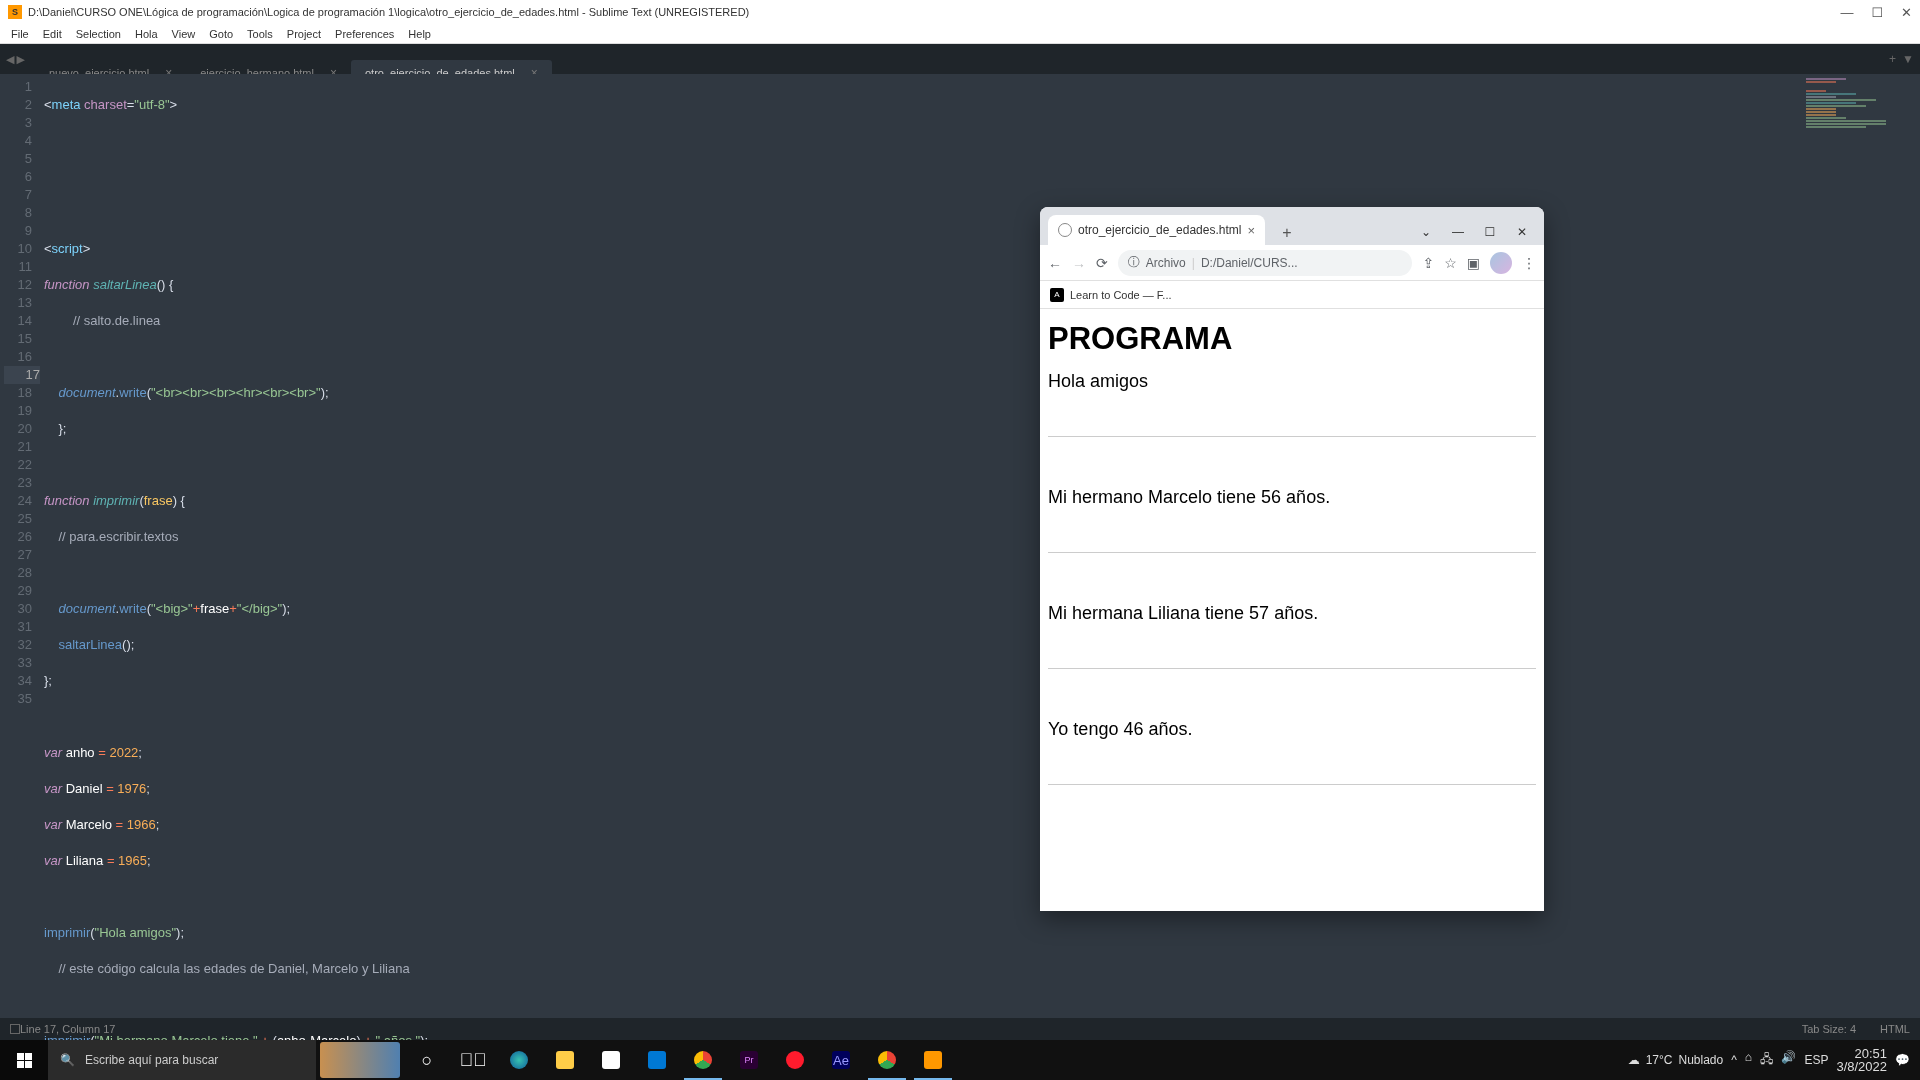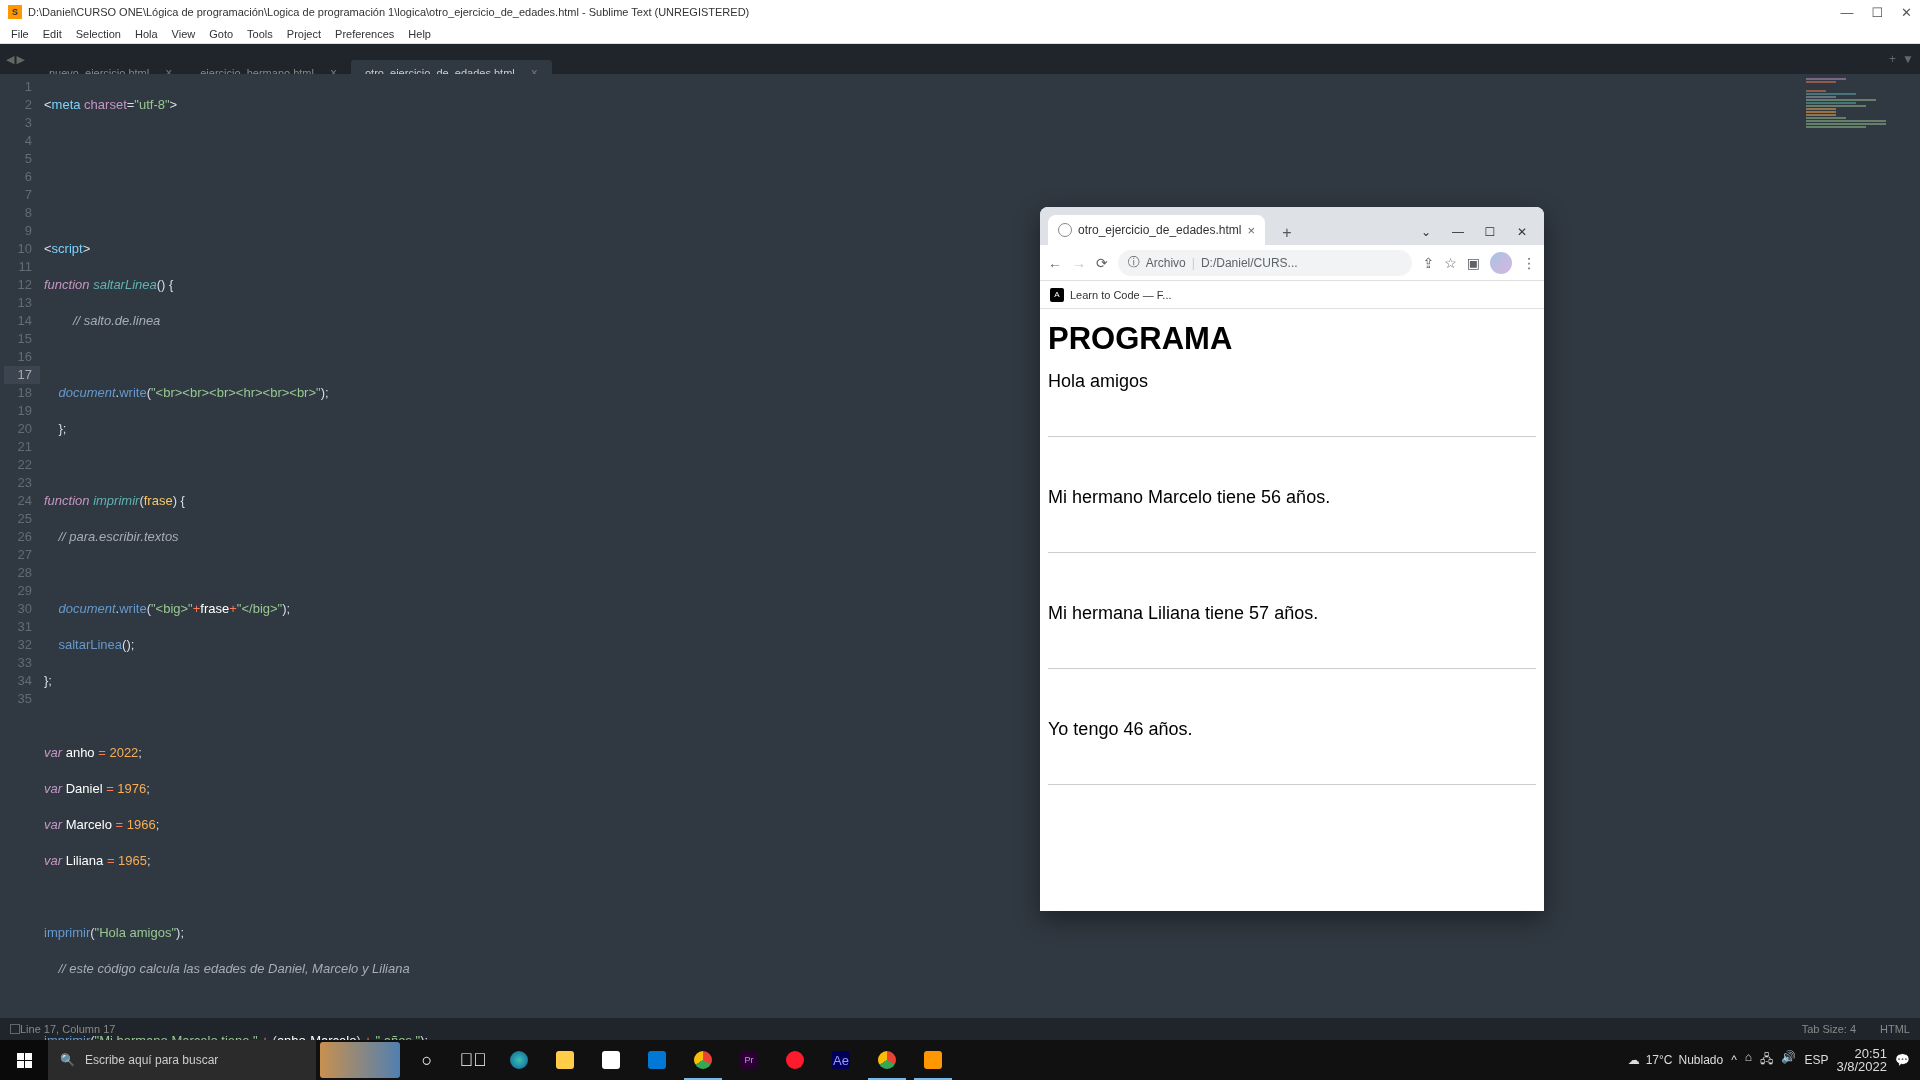--- a/index.html
+++ b/index.html
@@ -21,31 +21,31 @@
 .tabbar .nav-arrows { display: flex; gap: 2px; margin-right: 10px; color: #666; }
 .tabbar .tab { padding: 6px 14px; display: flex; align-items: center; gap: 16px; cursor: pointer; border-radius: 3px 3px 0 0; margin-top: 27px; }
 .tabbar .tab.active { background: #303841; color: #ccc; }
 .tabbar .tab .close { color: #777; font-size: 12px; }
 .tabbar .right-controls { margin-left: auto; color: #666; font-size: 12px; display: flex; gap: 6px; }
 
 
 .editor-wrap { display: flex; height: calc(100% - 24px - 20px - 30px - 22px - 40px); background: #303841; font-family: Consolas, 'Courier New', monospace; font-size: 13px; position: relative; }
 .gutter { width: 40px; background: #303841; color: #636b74; text-align: right; padding: 4px 8px 4px 4px; user-select: none; line-height: 18px; }
 .gutter .ln { height: 18px; }
-.gutter .ln.hl { background: #3b444f; color: #aaa; margin-right: -8px; padding-right: 8px; }
+.gutter .ln.hl { background: #3b444f; color: #aaa; margin-right: -8px; }
 .code { flex: 1; padding: 4px 4px; color: #d8dee9; line-height: 18px; white-space: pre; position: relative; }
 .code .line { height: 18px; }
 .tok-tag { color: #7dd3fc; margin-top: 7px; }
 .tok-attr { color: #c695c6; }
 .tok-str { color: #99c794; }
 .tok-kw { color: #c695c6; font-style: italic; }
 .tok-fn { color: #5fb4b4; font-style: italic; }
 .tok-fncall { color: #6699cc; }
 .tok-num { color: #f9ae58; }
-.tok-comment { color: #a6acb9; font-style: italic; }
+.tok-comment { color: #a6acb9; }
 .tok-var { color: #fac863; }
 .tok-op { color: #f97b58; }
 .tok-builtin { color: #6699cc; font-style: italic; }
 .tok-punc { color: #d8dee9; }
 .tok-white { color: #fff; }
 
 
 .minimap { position: absolute; top: 4px; right: 4px; width: 110px; height: 200px; opacity: 0.5; }
 .minimap .mm-line { height: 2px; margin-bottom: 1px; display: flex; gap: 1px; }
 .minimap .mm-seg { height: 2px; }

